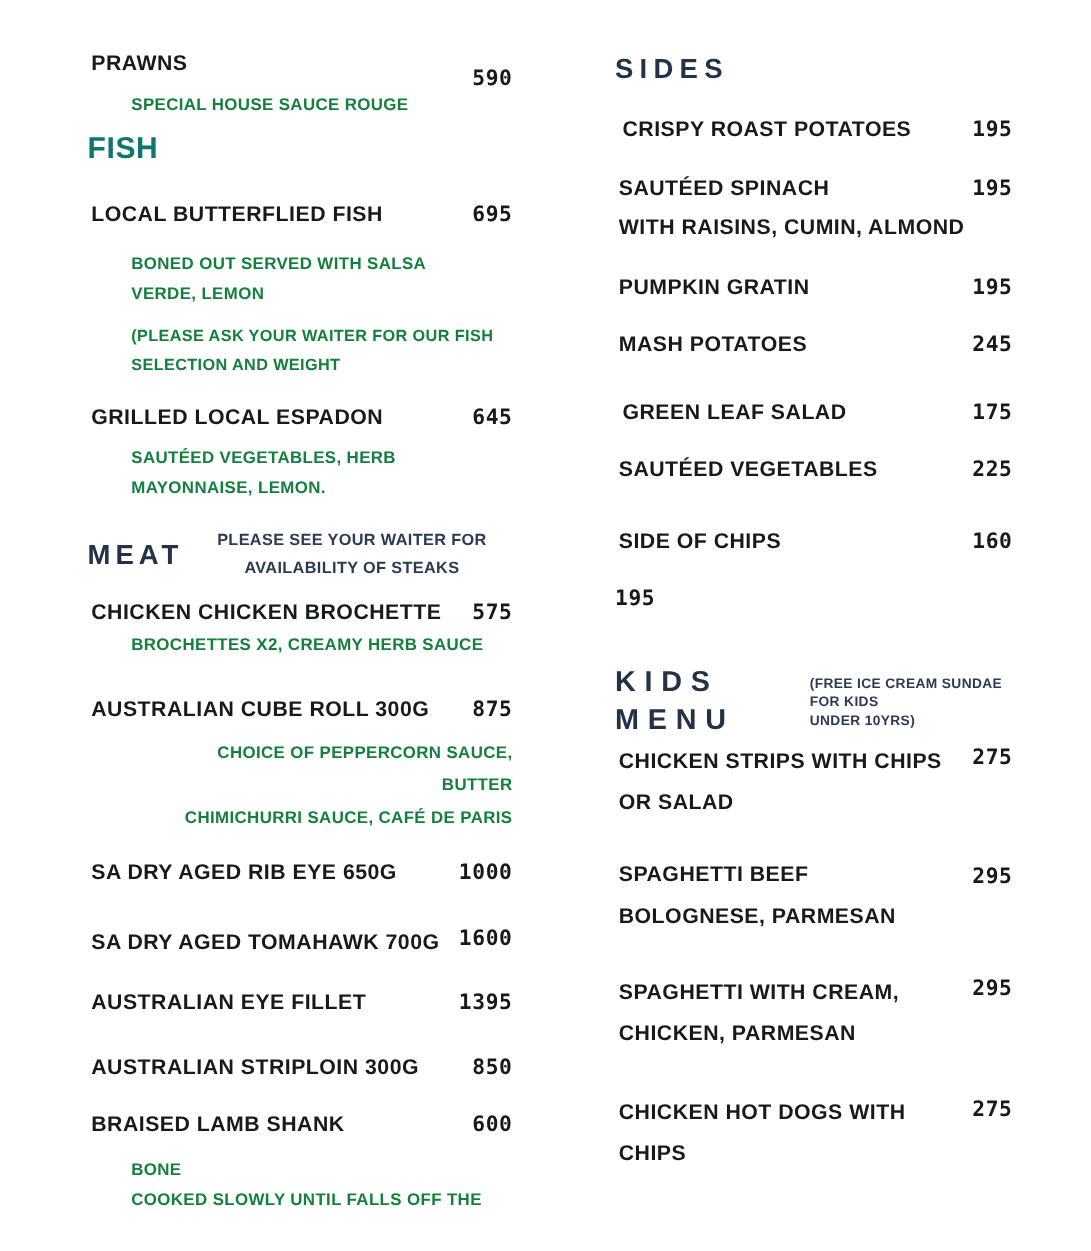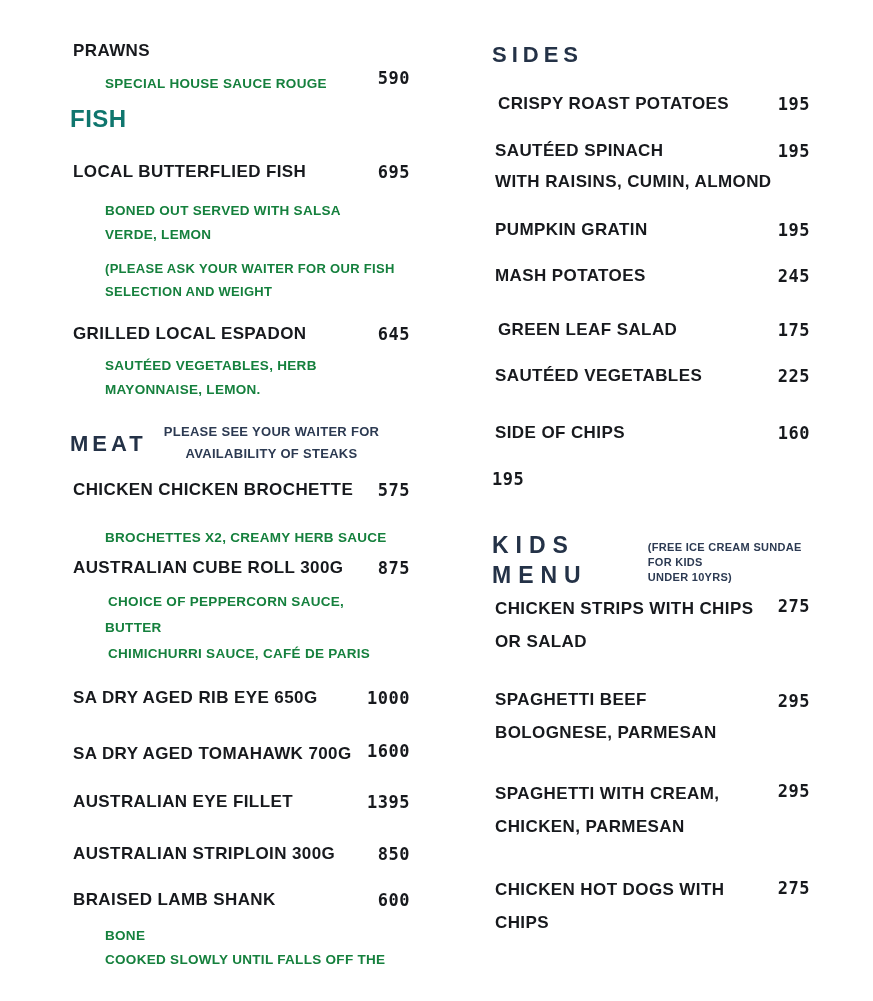--- a/index.html
+++ b/index.html
@@ -34,38 +34,38 @@
     font-weight:bold;font-size:24px;line-height:30px;
     color:#0f766e;letter-spacing:.5px;
   }
   .header-navy{
     font-weight:bold;font-size:22px;line-height:30px;
     color:#243247;letter-spacing:5px;
   }
   .header-flex{display:flex;align-items:center;}
   .meat-note{
     font-weight:bold;font-size:13px;line-height:22px;
-    color:#2c3a52;letter-spacing:.3px;margin-left:17px;margin-top:-2px;
+    color:#2c3a52;letter-spacing:.3px;margin-left:27px;margin-top:-2px;
   }
   .kids-note{
     font-weight:bold;font-size:11px;line-height:15px;
     color:#2c3a52;letter-spacing:.3px;margin-left:9px;margin-top:5px;
   }
-  .lh26{line-height:26px;}
+  .lh26{line-height:26px;text-align:right;}
 </style>
 </head>
 <body>
 
 <div id="menu-page">
 
   <div class="col" id="left-col">
 
     <div class="block row" style="top:40px">
       <div class="name">PRAWNS</div>
-      <div class="price" style="margin-top:27px">590</div>
+      <div class="price" style="margin-top:12px">590</div>
     </div>
     <div class="block desc" style="top:72px">SPECIAL HOUSE SAUCE ROUGE</div>
 
     <div class="block header-black" style="top:104px">FISH</div>
 
     <div class="block row" style="top:161px">
       <div class="name">LOCAL BUTTERFLIED FISH</div>
       <div class="price">695</div>
     </div>
     <div class="block" style="top:199px">
@@ -91,21 +91,21 @@
       <div class="meat-note">
         <div>PLEASE SEE YOUR WAITER FOR</div>
         <div style="text-align:center">AVAILABILITY OF STEAKS</div>
       </div>
     </div>
 
     <div class="block row" style="top:479px">
       <div class="name">CHICKEN CHICKEN BROCHETTE</div>
       <div class="price">575</div>
     </div>
-    <div class="block desc" style="top:526px">BROCHETTES X2, CREAMY HERB SAUCE</div>
+    <div class="block desc" style="top:504px">BROCHETTES X2, CREAMY HERB SAUCE</div>
 
     <div class="block row" style="top:557px">
       <div class="name">AUSTRALIAN CUBE ROLL 300G</div>
       <div class="price">875</div>
     </div>
     <div class="block" style="top:589px">
       <div class="desc lh26" style="padding-left:6px">CHOICE OF PEPPERCORN SAUCE,</div>
       <div class="desc lh26">BUTTER</div>
       <div class="desc lh26" style="padding-left:6px">CHIMICHURRI SAUCE, CAFÉ DE PARIS</div>
     </div>

